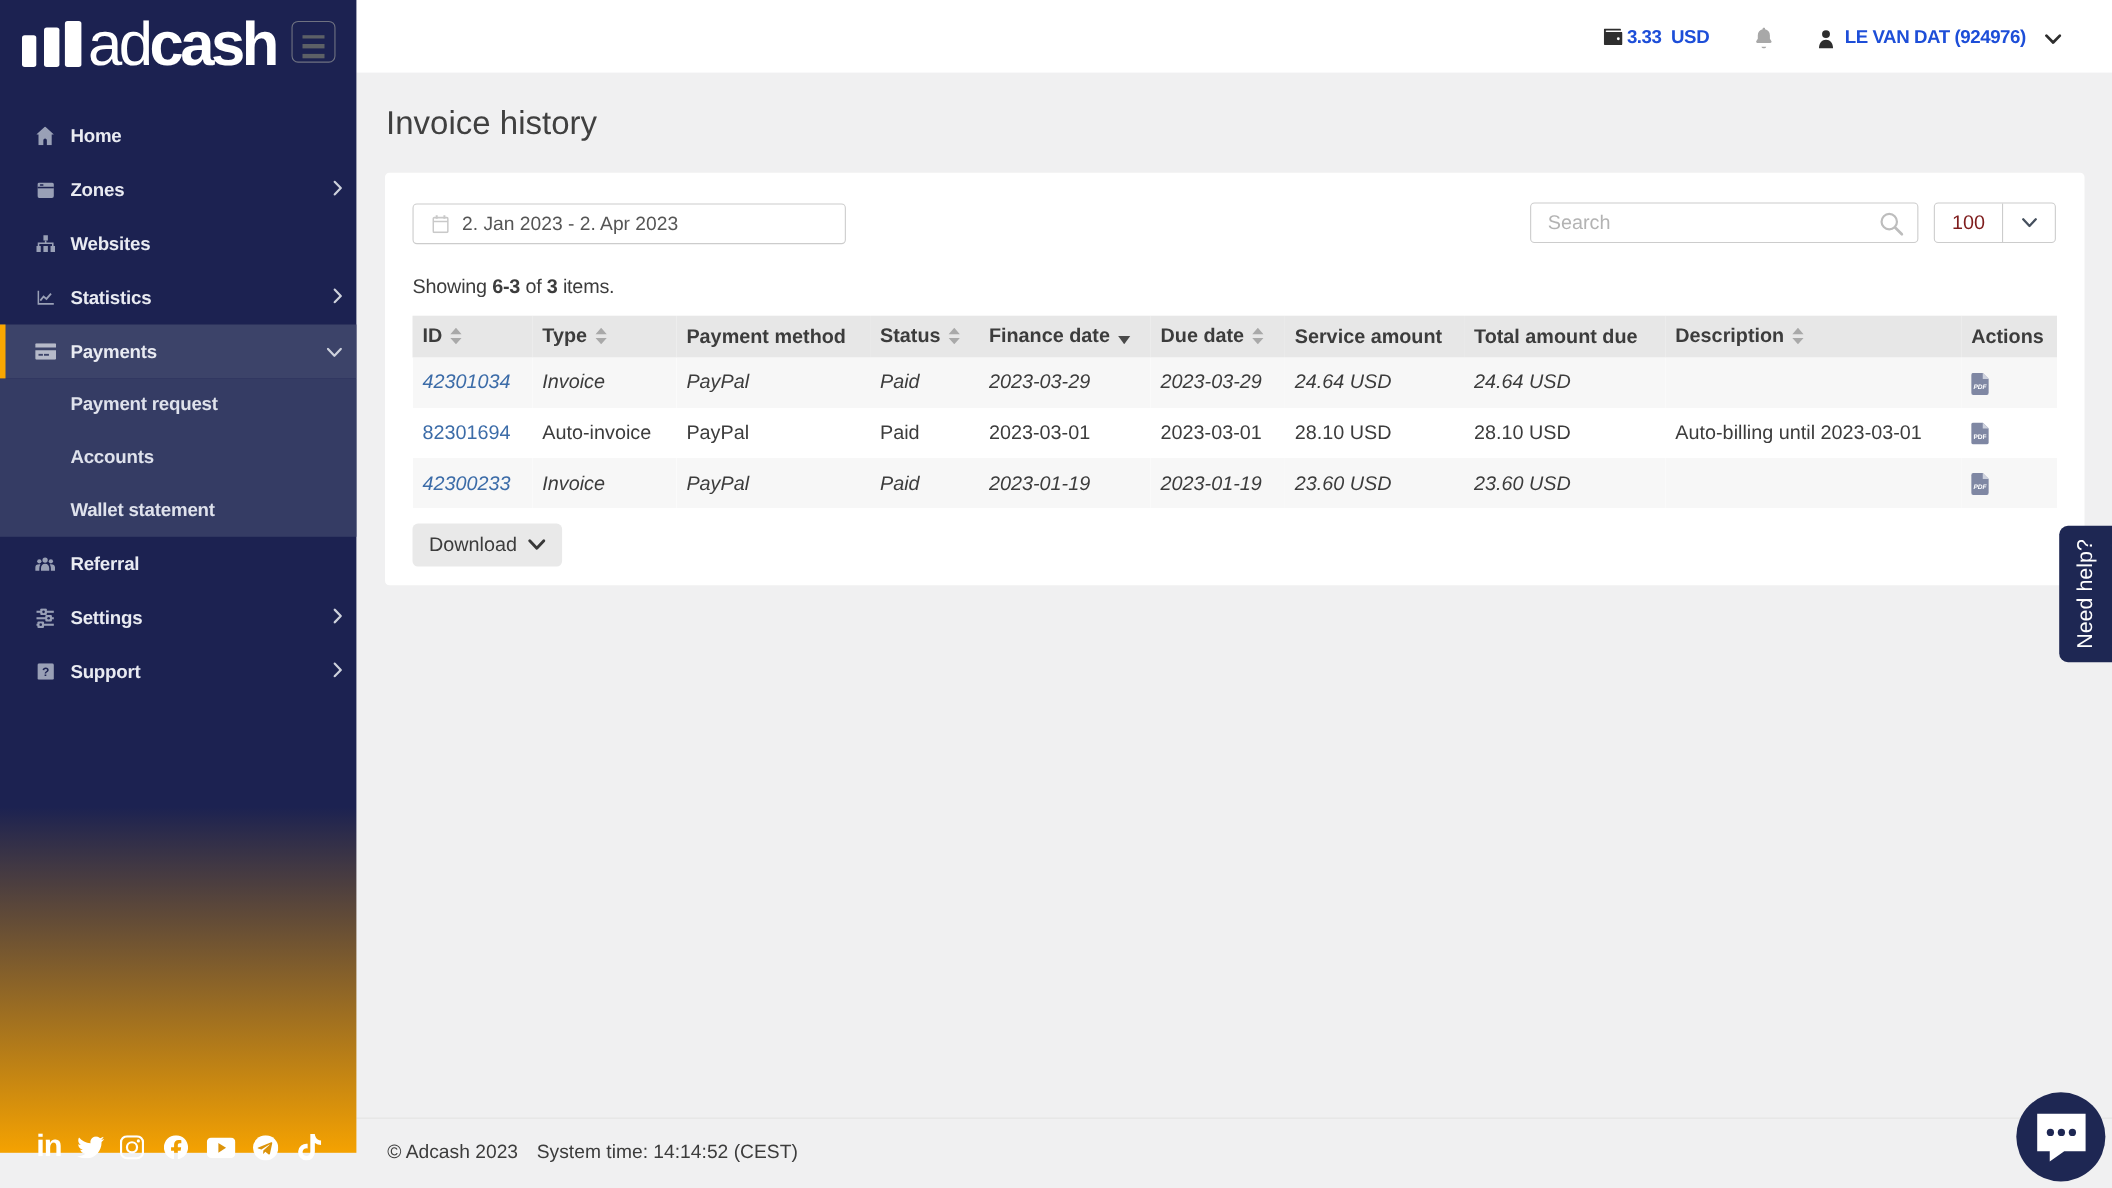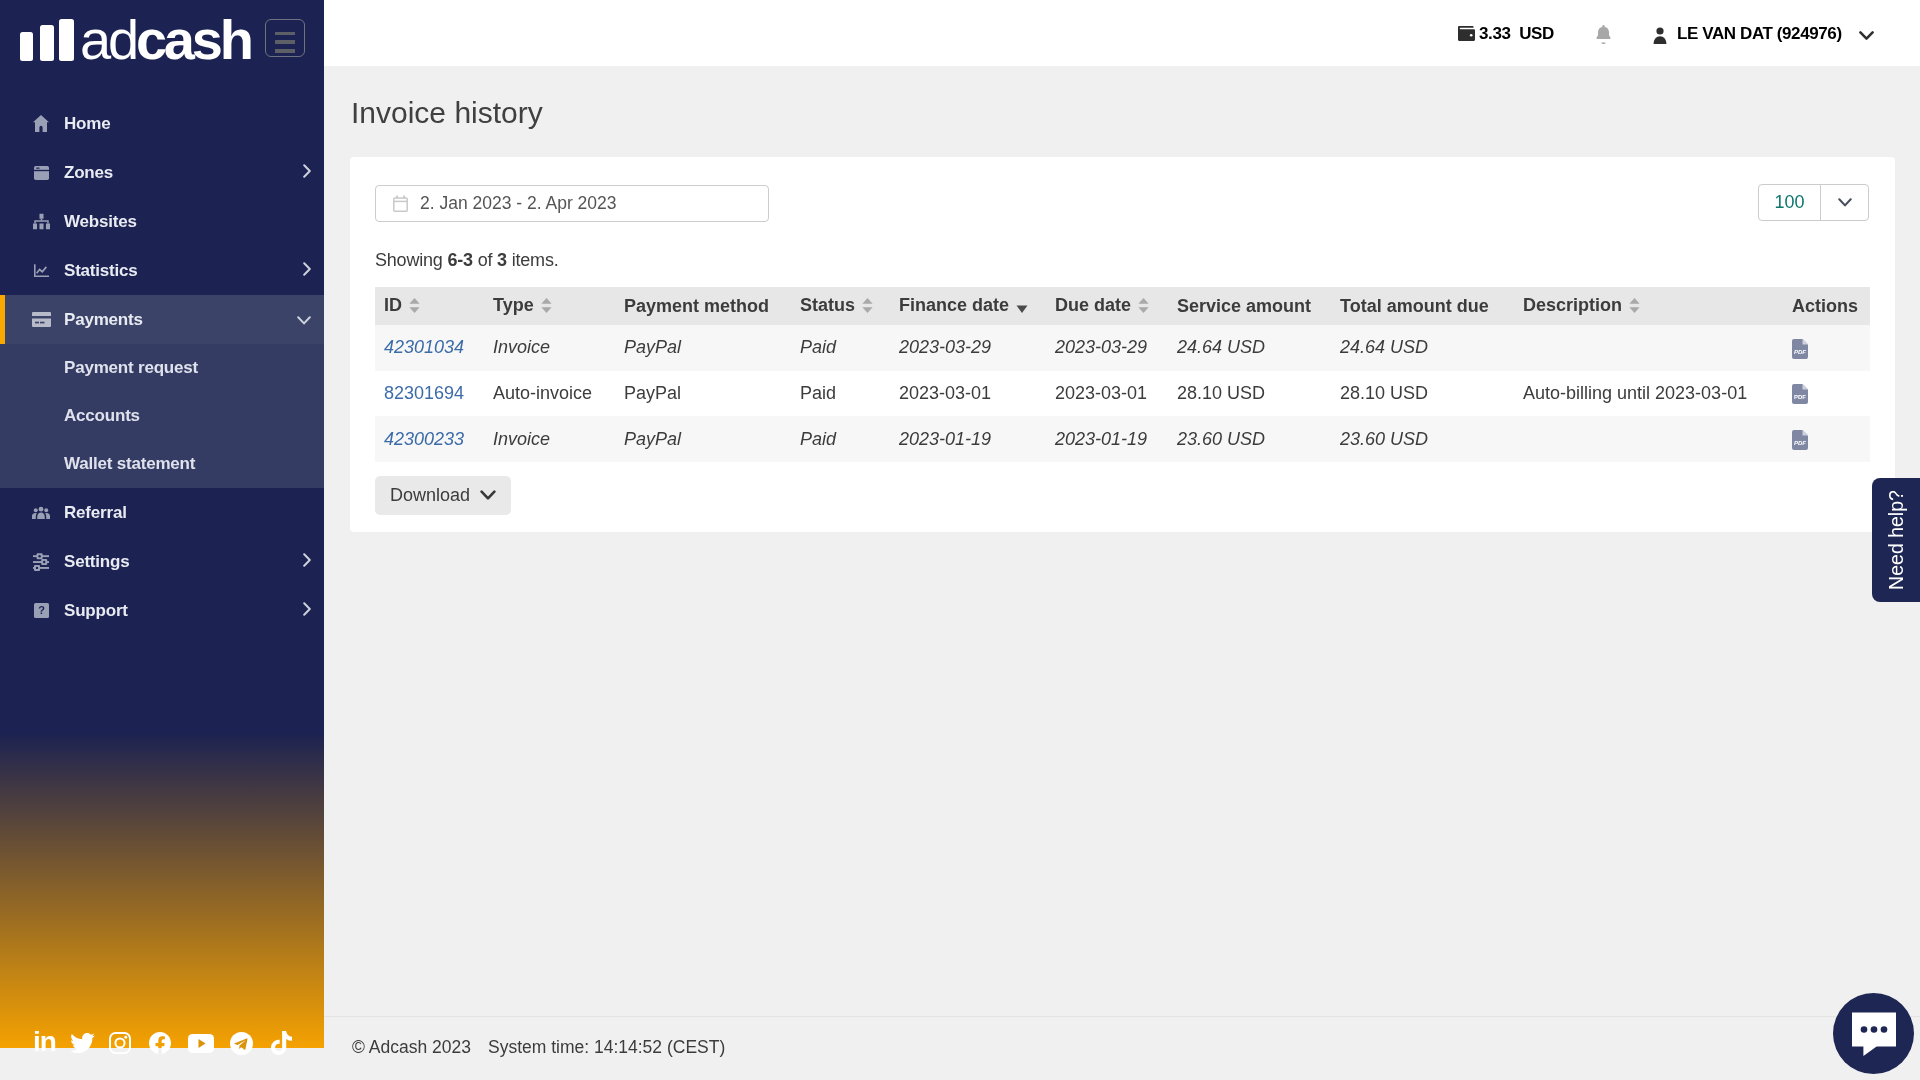--- a/index.html
+++ b/index.html
@@ -33,33 +33,33 @@
   .nav-payments { background:#3c4369; }
   .nav-payments::before { content:""; position:absolute; left:0; top:0; width:5px; height:100%; background:#f9a701; }
   .submenu { background:#353c64; }
   .sub-item { height:48px; display:flex; align-items:center; padding-left:64px; color:#dfe2ec; font-size:17px; font-weight:700; letter-spacing:-0.2px; }
   .sub-active { background:#111733; color:#ffffff; height:45px; margin-bottom:4px; }
 
   .sic { position:absolute; }
 
   
   .topbar { position:absolute; left:324px; top:0; width:1596px; height:66px; background:#fff; }
-  .topbar .titem { position:absolute; color:#000000; font-weight:700; font-size:17px; letter-spacing:-0.4px; }
+  .topbar .titem { position:absolute; color:#1d4ed8; font-weight:700; font-size:17px; letter-spacing:-0.4px; }
 
   
   .page-title { position:absolute; left:351px; top:96px; font-size:30px; font-weight:400; color:#404040; letter-spacing:0px; }
   .card { position:absolute; left:350px; top:157px; width:1545px; height:375px; background:#fff; border-radius:4px; }
 
   .datebox { position:absolute; left:25px; top:28px; width:394px; height:37px; border:1px solid #cccccc; border-radius:4px; background:#fff; display:flex; align-items:center; color:#555; font-size:17.5px; }
   .datebox .cal { margin:0 12px 0 17px; }
 
   .searchbox { position:absolute; left:1041px; top:27px; width:353px; height:37px; border:1px solid #cccccc; border-radius:4px; background:#fff; display:flex; align-items:center; color:#b3b3b3; font-size:18px; padding-left:15px; }
   .searchbox .mag { position:absolute; right:12px; top:7px; }
   .pagesize { position:absolute; left:1408px; top:27px; width:111px; height:37px; border:1px solid #cccccc; border-radius:4px; background:#fff; display:flex; }
-  .pagesize .num { width:62px; border-right:1px solid #cccccc; display:flex; align-items:center; justify-content:center; font-size:18px; color:#0f766e; }
+  .pagesize .num { width:62px; border-right:1px solid #cccccc; display:flex; align-items:center; justify-content:center; font-size:18px; color:#7f1d1d; }
   .pagesize .arr { flex:1; display:flex; align-items:center; justify-content:center; }
 
   .showing { position:absolute; left:25px; top:93px; font-size:18px; color:#3c3c3c; letter-spacing:-0.2px; }
 
   table.grid { position:absolute; left:25px; top:130px; width:1495px; border-collapse:collapse; font-size:18px; color:#3c3c3c; table-layout:fixed; }
   table.grid th { background:#e7e7e7; height:38px; text-align:left; font-weight:700; padding:0 0 0 9px; white-space:nowrap; }
   table.grid td { height:45.67px; padding:0 0 0 9px; white-space:nowrap; overflow:hidden; }
   table.grid td svg { vertical-align:-6px; }
   table.grid tr.odd td { background:#f7f7f7;font-style:italic; }
   a.idlink { color:#3c6ca8; text-decoration:none; }
@@ -101,20 +101,26 @@
   <div class="page-title">Invoice history</div>
 
   <div class="card">
     <div class="datebox">
       <svg class="cal" width="15" height="17" viewBox="0 0 15 17">
         <path fill="none" stroke="#c9c9c9" stroke-width="1.5" d="M1.8 2.9h11.4a1 1 0 0 1 1 1V15.2a1 1 0 0 1-1 1H1.8a1 1 0 0 1-1-1V3.9a1 1 0 0 1 1-1z"></path>
         <path stroke="#c9c9c9" stroke-width="1.5" d="M.8 6.4h13.4"></path>
         <path stroke="#c9c9c9" stroke-width="1.8" d="M4 .6v3.2M11 .6v3.2"></path>
       </svg>
       <span>2. Jan 2023 - 2. Apr 2023</span>
+    </div>
+    <div class="searchbox">Search
+      <svg class="mag" width="23" height="23" viewBox="0 0 23 23">
+        <circle cx="9.5" cy="9.5" r="7" fill="none" stroke="#bdbdbd" stroke-width="2"></circle>
+        <path d="M14.8 14.8 21 21" stroke="#bdbdbd" stroke-width="2.4" stroke-linecap="round"></path>
+      </svg>
     </div>
     <div class="pagesize">
       <div class="num">100</div>
       <div class="arr">
         <svg width="14" height="9" viewBox="0 0 14 9">
           <path d="M1.3 1.3 7 7.4l5.7-6.1" stroke="#46505e" stroke-width="2.1" fill="none" stroke-linecap="round" stroke-linejoin="round"></path>
         </svg>
       </div>
     </div>
     <div class="showing">Showing <b>6-3</b> of <b>3</b> items.</div>

